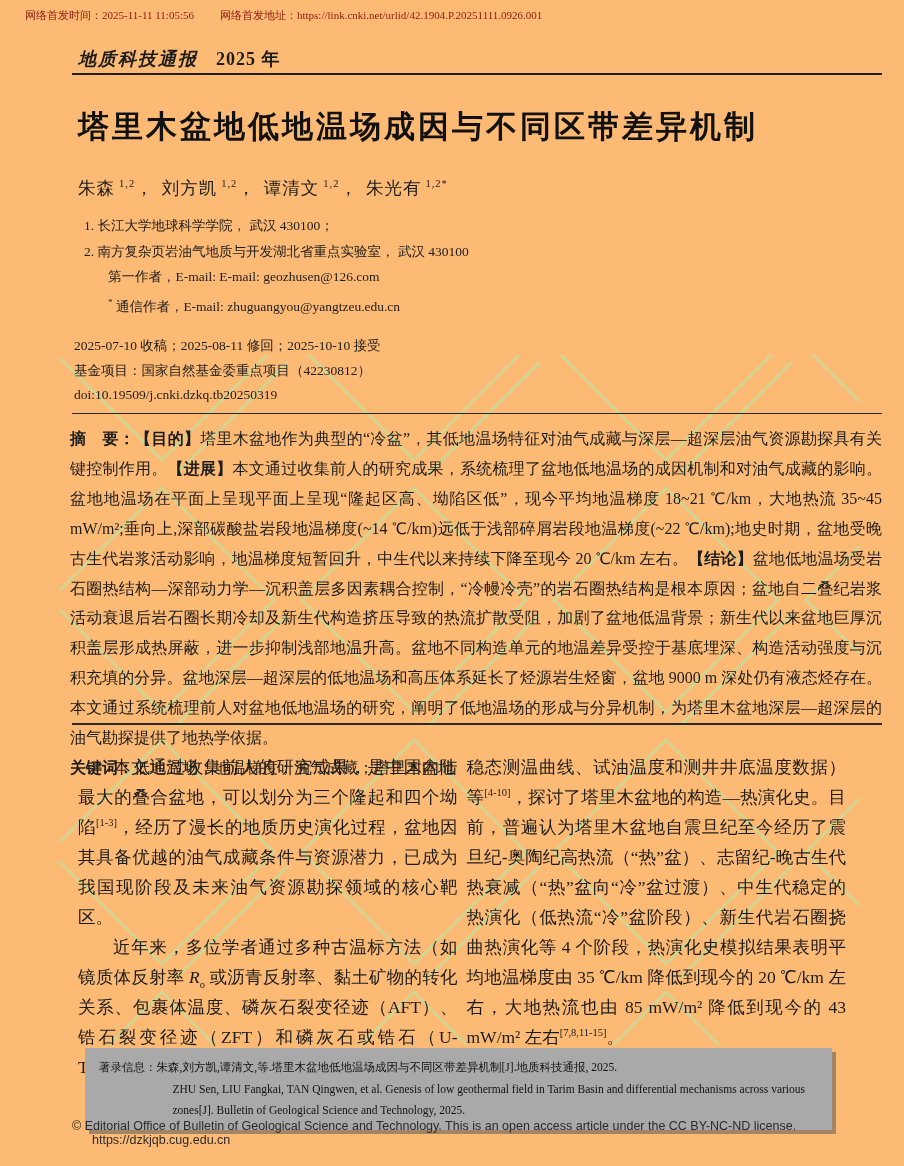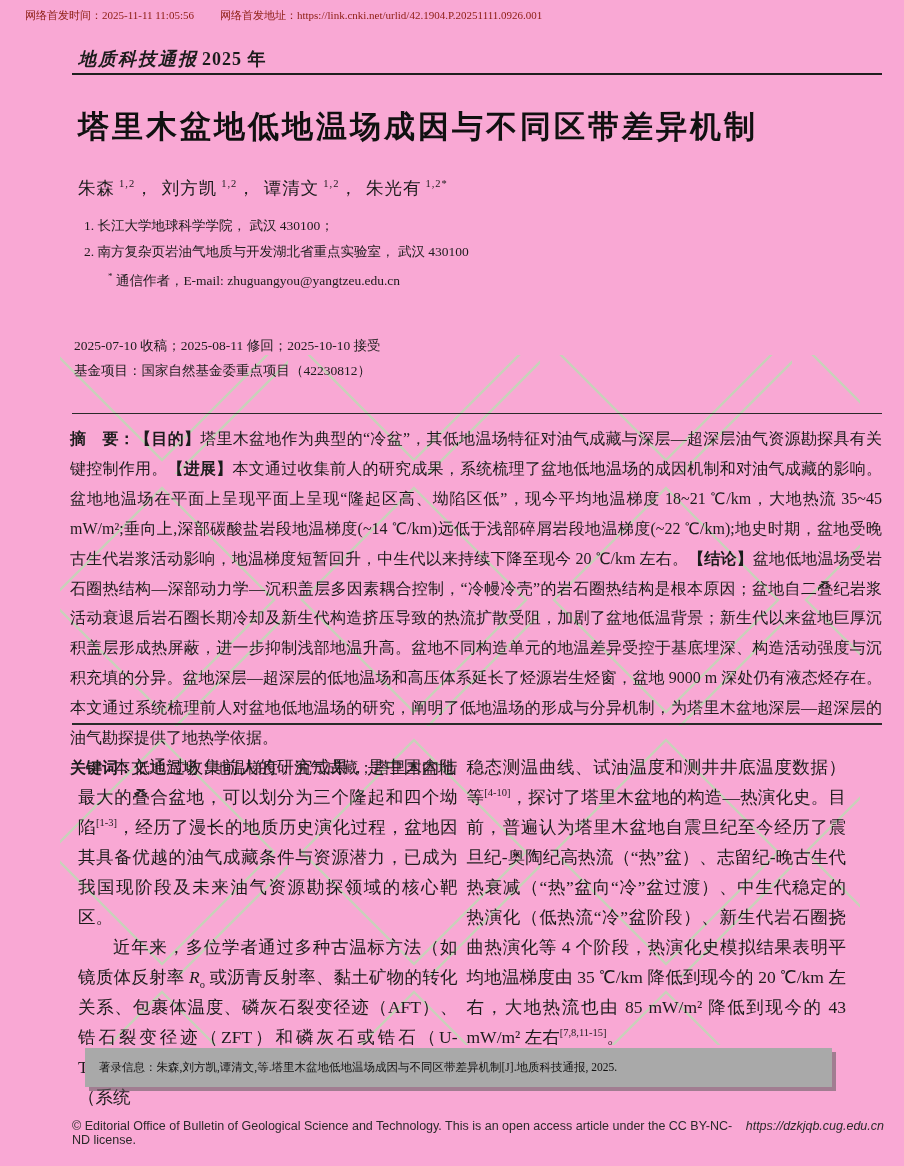--- a/index.html
+++ b/index.html
@@ -1,27 +1,27 @@
 <!DOCTYPE html>
 <html><head>
 <meta charset="utf-8">
 <style>
   html,body{margin:0;padding:0;background:#ffffff;}
-  .page{position:relative;width:904px;height:1166px;background:#f9a8d4;overflow:hidden;
+  .page{position:relative;width:904px;height:1166px;background:#fdba74;overflow:hidden;
         font-family:"Liberation Serif", serif;color:#1c1c1c;}
   
   .watermark{position:absolute;left:0;top:0;z-index:0;pointer-events:none;}
   .layer{position:absolute;z-index:1;}
   
   .redbar{top:8px;left:25px;font-size:11px;color:#8e2016;letter-spacing:0;white-space:nowrap;}
   .redbar .gap{display:inline-block;width:26px;}
   
   .journal{top:47px;left:78px;font-size:18px;font-weight:bold;font-style:italic;
            font-family:"Liberation Serif", serif;letter-spacing:2px;}
-  .journal .year{font-style:normal;font-weight:bold;font-family:"Liberation Serif",serif;margin-left:4px;letter-spacing:1px;}
+  .journal .year{font-style:normal;font-weight:bold;font-family:"Liberation Serif",serif;margin-left:18px;letter-spacing:1px;}
   .rule{position:absolute;left:72px;width:810px;z-index:1;}
   .rule.header{top:73px;border-top:2.5px solid #1f1f1f;}
   .rule.abs-top{top:413px;border-top:1.5px solid #2a2a2a;}
   .rule.abs-bottom{top:723px;border-top:2px solid #2a2a2a;}
   
   .title{top:106px;left:78px;width:760px;font-size:31px;font-weight:bold;letter-spacing:3px;
          font-family:"Liberation Sans", sans-serif;color:#111;}
   
   .authors{top:176px;left:78px;font-size:17.5px;letter-spacing:1px;}
   .authors sup{font-size:10.5px;margin-left:4px;}
@@ -46,22 +46,22 @@
   
   .citebox{top:1048px;left:85px;width:719px;background:#a9a9a9;padding:9px 14px 8px 14px;
            font-size:11.5px;line-height:21.5px;color:#111;
            box-shadow:4px 4px 0 rgba(90,90,90,0.55);}
   .citerow{display:flex;justify-content:flex-end;}
   .citerow .lbl{flex:0 0 auto;white-space:nowrap;}
   .citerow .bodytxt{flex:1 1 auto;}
   .cite-en{margin-left:16px;}
   
   .footer{top:1119px;left:72px;width:812px;font-size:12.5px;display:flex;justify-content:space-between;
-          font-family:"Liberation Sans", sans-serif;color:#2a2a2a;}
-  .footer .url{white-space:nowrap;font-style:italic;}
+          font-family:"Liberation Sans", sans-serif;color:#2a2a2a;flex-direction:column;}
+  .footer .url{margin-left:20px;white-space:nowrap;}
 </style>
 </head>
 <body>
 
 <div class="page">
 
   <svg class="watermark" width="904" height="1166" aria-hidden="true">
     <defs>
       <pattern id="wm" width="252" height="252" patternUnits="userSpaceOnUse" patternTransform="translate(36,-30)">
         <polygon points="126,14 238,126 126,238 14,126" fill="none" stroke="#a9eba9" stroke-width="2.4"></polygon>
@@ -82,26 +82,28 @@
 
   <div class="layer title">塔里木盆地低地温场成因与不同区带差异机制</div>
 
   <div class="layer authors">
     <span><span>朱森</span><sup>1,2</sup><span class="sep">，</span></span><span><span>刘方凯</span><sup>1,2</sup><span class="sep">，</span></span><span><span>谭清文</span><sup>1,2</sup><span class="sep">，</span></span><span><span>朱光有</span><sup>1,2*</sup></span>
   </div>
 
   <div class="layer affils">
     <div>1. 长江大学地球科学学院， 武汉 430100；</div>
     <div>2. 南方复杂页岩油气地质与开发湖北省重点实验室， 武汉 430100</div>
+    <div class="indent">第一作者，E-mail: E-mail: geozhusen@126.com</div>
     <div class="indent"><sup>*</sup><span> 通信作者，E-mail: zhuguangyou@yangtzeu.edu.cn</span></div>
   </div>
 
   <div class="layer meta">
     <div>2025-07-10 收稿；2025-08-11 修回；2025-10-10 接受</div>
     <div>基金项目：国家自然基金委重点项目（42230812）</div>
+    <div>doi:10.19509/j.cnki.dzkq.tb20250319</div>
   </div>
 
   <div class="rule abs-top"></div>
   <div class="layer abstract">
     <div><b class="lbl">摘　要：</b><b class="lbl">【目的】</b><span>塔里木盆地作为典型的“冷盆”，其低地温场特征对油气成藏与深层—超深层油气资源勘探具有关键控制作用。</span><b class="lbl">【进展】</b><span>本文通过收集前人的研究成果，系统梳理了盆地低地温场的成因机制和对油气成藏的影响。盆地地温场在平面上呈现平面上呈现“隆起区高、坳陷区低”，现今平均地温梯度 18~21 ℃/km，大地热流 35~45 mW/m²;垂向上,深部碳酸盐岩段地温梯度(~14 ℃/km)远低于浅部碎屑岩段地温梯度(~22 ℃/km);地史时期，盆地受晚古生代岩浆活动影响，地温梯度短暂回升，中生代以来持续下降至现今 20 ℃/km 左右。</span><b class="lbl">【结论】</b><span>盆地低地温场受岩石圈热结构—深部动力学—沉积盖层多因素耦合控制，“冷幔冷壳”的岩石圈热结构是根本原因；盆地自二叠纪岩浆活动衰退后岩石圈长期冷却及新生代构造挤压导致的热流扩散受阻，加剧了盆地低温背景；新生代以来盆地巨厚沉积盖层形成热屏蔽，进一步抑制浅部地温升高。盆地不同构造单元的地温差异受控于基底埋深、构造活动强度与沉积充填的分异。盆地深层—超深层的低地温场和高压体系延长了烃源岩生烃窗，盆地 9000 m 深处仍有液态烃存在。本文通过系统梳理前人对盆地低地温场的研究，阐明了低地温场的形成与分异机制，为塔里木盆地深层—超深层的油气勘探提供了地热学依据。</span></div>
     <div class="kw"><b class="lbl">关键词：</b><span>低地温场；地温梯度；油气成藏；塔里木盆地</span></div>
   </div>
   <div class="rule abs-bottom"></div>
 
   <div class="layer columns">
@@ -112,20 +114,21 @@
     <div>
       <p><span>稳态测温曲线、试油温度和测井井底温度数据）等</span><sup>[4-10]</sup><span>，探讨了塔里木盆地的构造—热演化史。目前，普遍认为塔里木盆地自震旦纪至今经历了震旦纪-奥陶纪高热流（“热”盆）、志留纪-晚古生代热衰减（“热”盆向“冷”盆过渡）、中生代稳定的热演化（低热流“冷”盆阶段）、新生代岩石圈挠曲热演化等 4 个阶段，热演化史模拟结果表明平均地温梯度由 35 ℃/km 降低到现今的 20 ℃/km 左右，大地热流也由 85 mW/m² 降低到现今的 43 mW/m² 左右</span><sup>[7,8,11-15]</sup><span>。</span></p>
     </div>
   </div>
 
   <div class="layer citebox">
     <div class="citerow">
       <span class="lbl">著录信息：</span>
       <span class="bodytxt">
         <span>朱森,刘方凯,谭清文,等.塔里木盆地低地温场成因与不同区带差异机制[J].地质科技通报, 2025.</span>
+        <div class="cite-en">ZHU Sen, LIU Fangkai, TAN Qingwen, et al. Genesis of low geothermal field in Tarim Basin and differential mechanisms across various zones[J]. Bulletin of Geological Science and Technology, 2025.</div>
       </span>
     </div>
   </div>
 
   <div class="layer footer">
     <span>© Editorial Office of Bulletin of Geological Science and Technology. This is an open access article under the CC BY-NC-ND license.</span>
     <span class="url">https://dzkjqb.cug.edu.cn</span>
   </div>
 
 </div>

